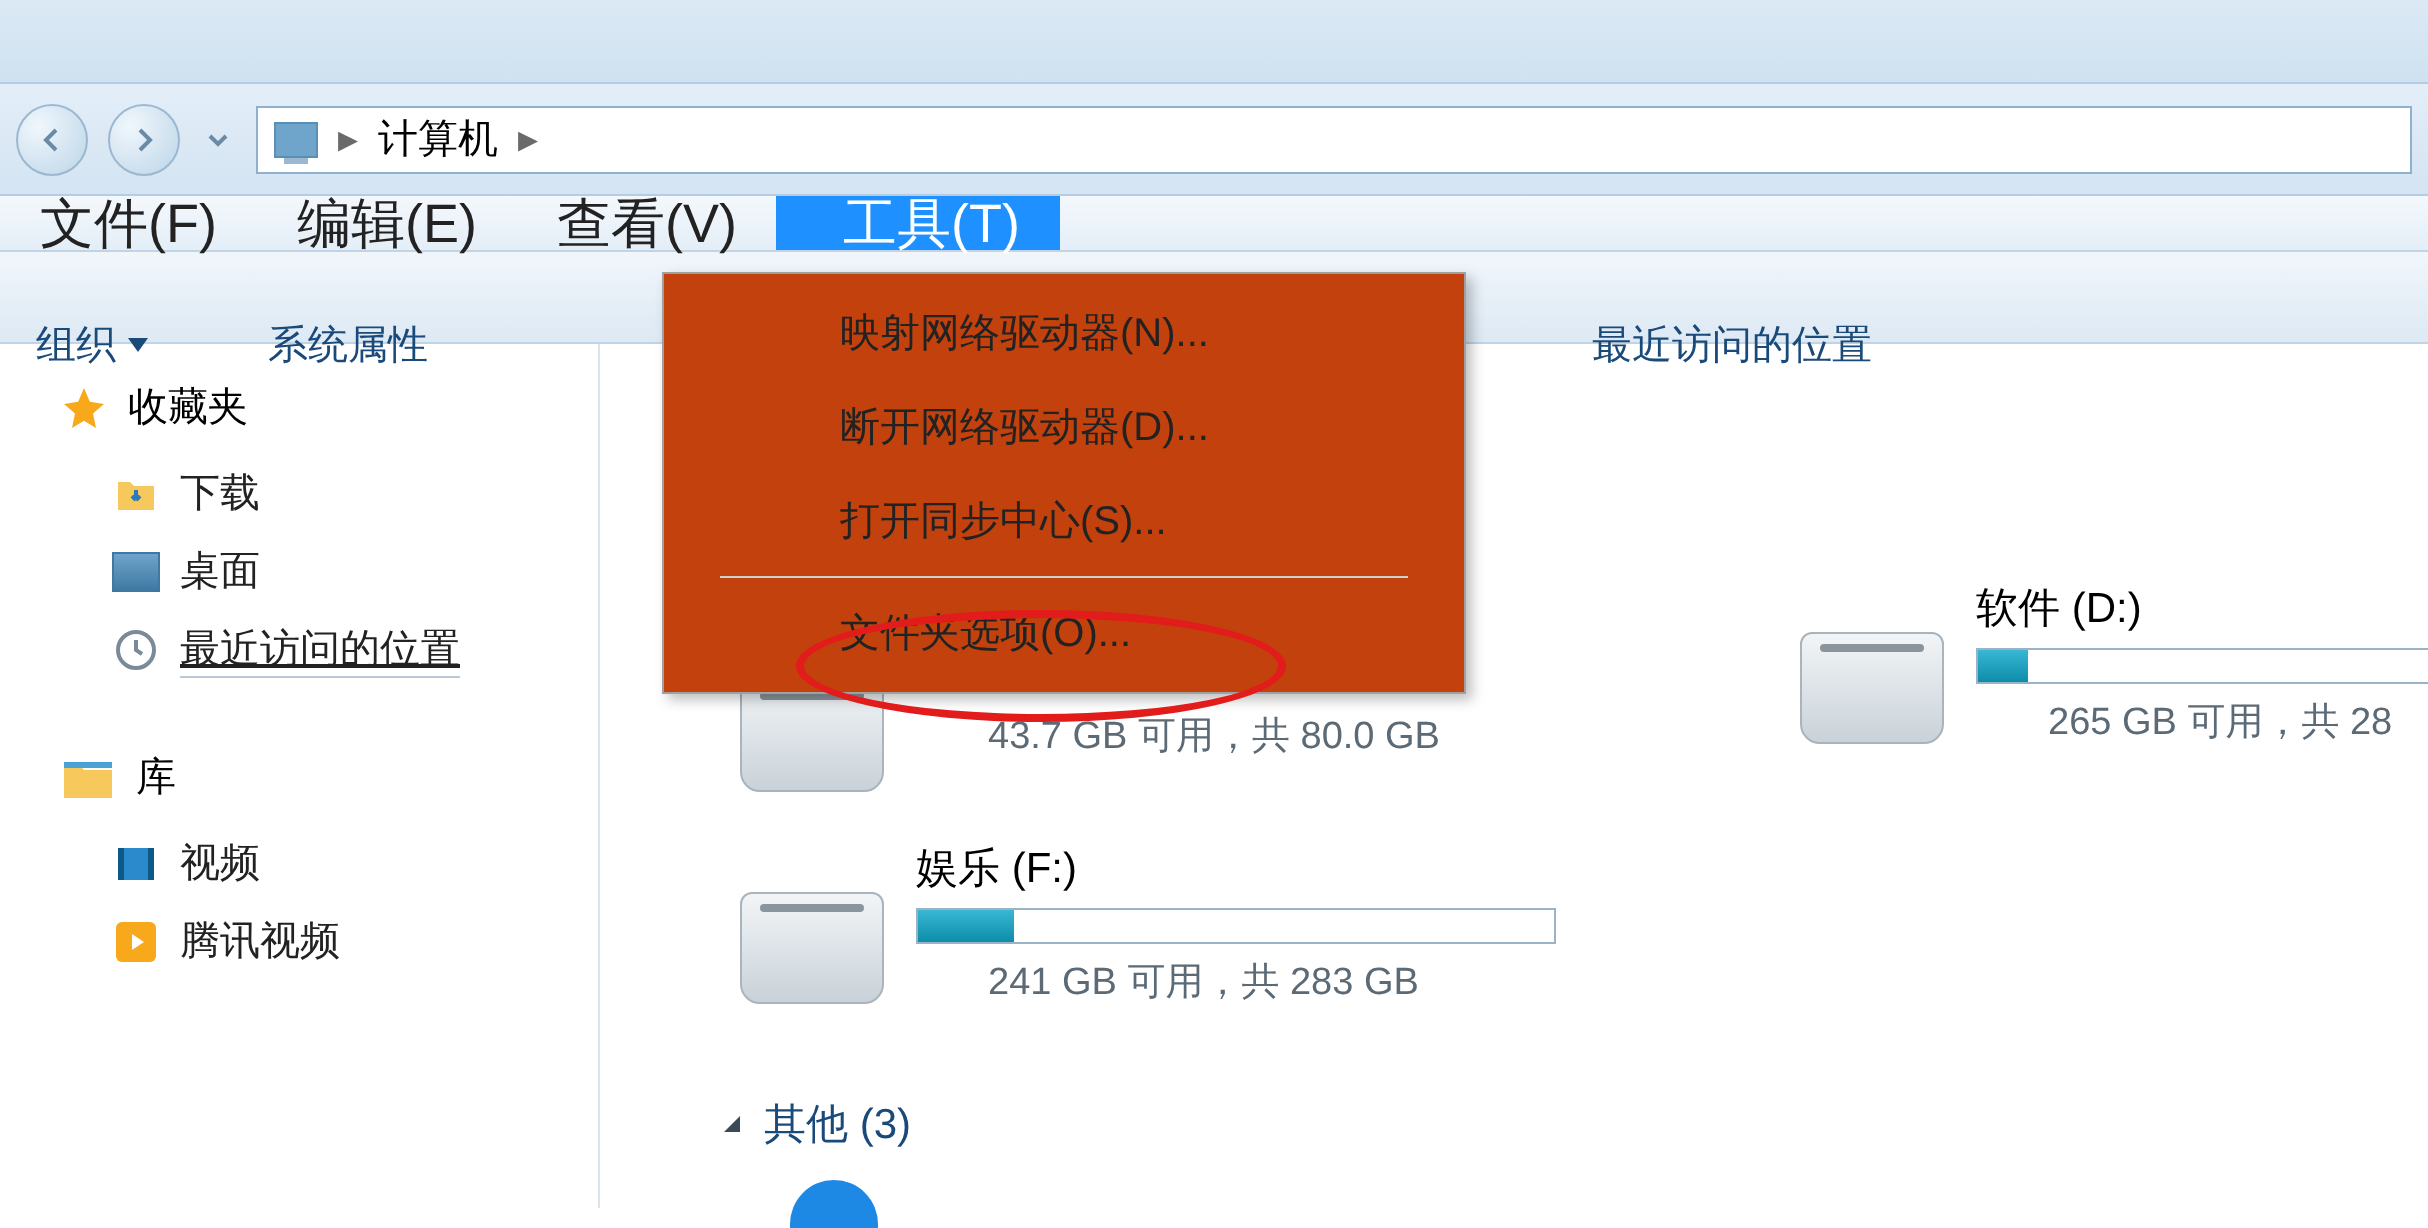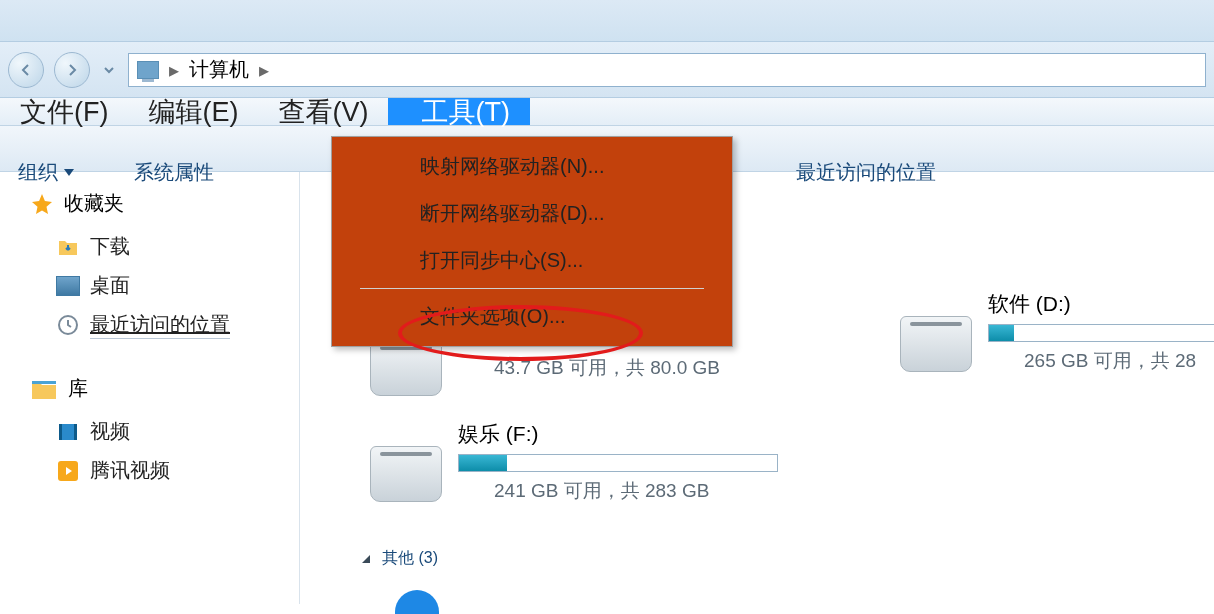--- a/index.html
+++ b/index.html
@@ -196,20 +196,20 @@
     </div>
   <div class="drive-info">
     <div class="drive-name">娱乐 (F:)</div>
     <div class="drive-bar">
         <div class="fill" style="width:15%"></div>
       </div>
     <div class="drive-stats">241 GB 可用，共 283 GB</div>
   </div>
 </div>
 
-<div style="position:absolute; left:360px; top:548px; font-size:16px; color:#1a4a7a; display:flex; align-items:center; gap:10px;">
+<div style="position:absolute; left:360px; top:548px; font-size:21px; color:#1a4a7a; display:flex; align-items:center; gap:10px;">
   <svg width="12" height="12" viewBox="0 0 12 12">
       <path d="M2 2 L10 2 L2 10 Z" fill="#3a4a58" transform="rotate(180 6 6)"></path>
     </svg>
   <span>其他 (3)</span>
 </div>
 
 <div style="position:absolute; left:395px; top:590px; width:44px; height:24px; border-radius:22px 22px 0 0; background:#1e88e5;"></div>
 
 </body></html>

